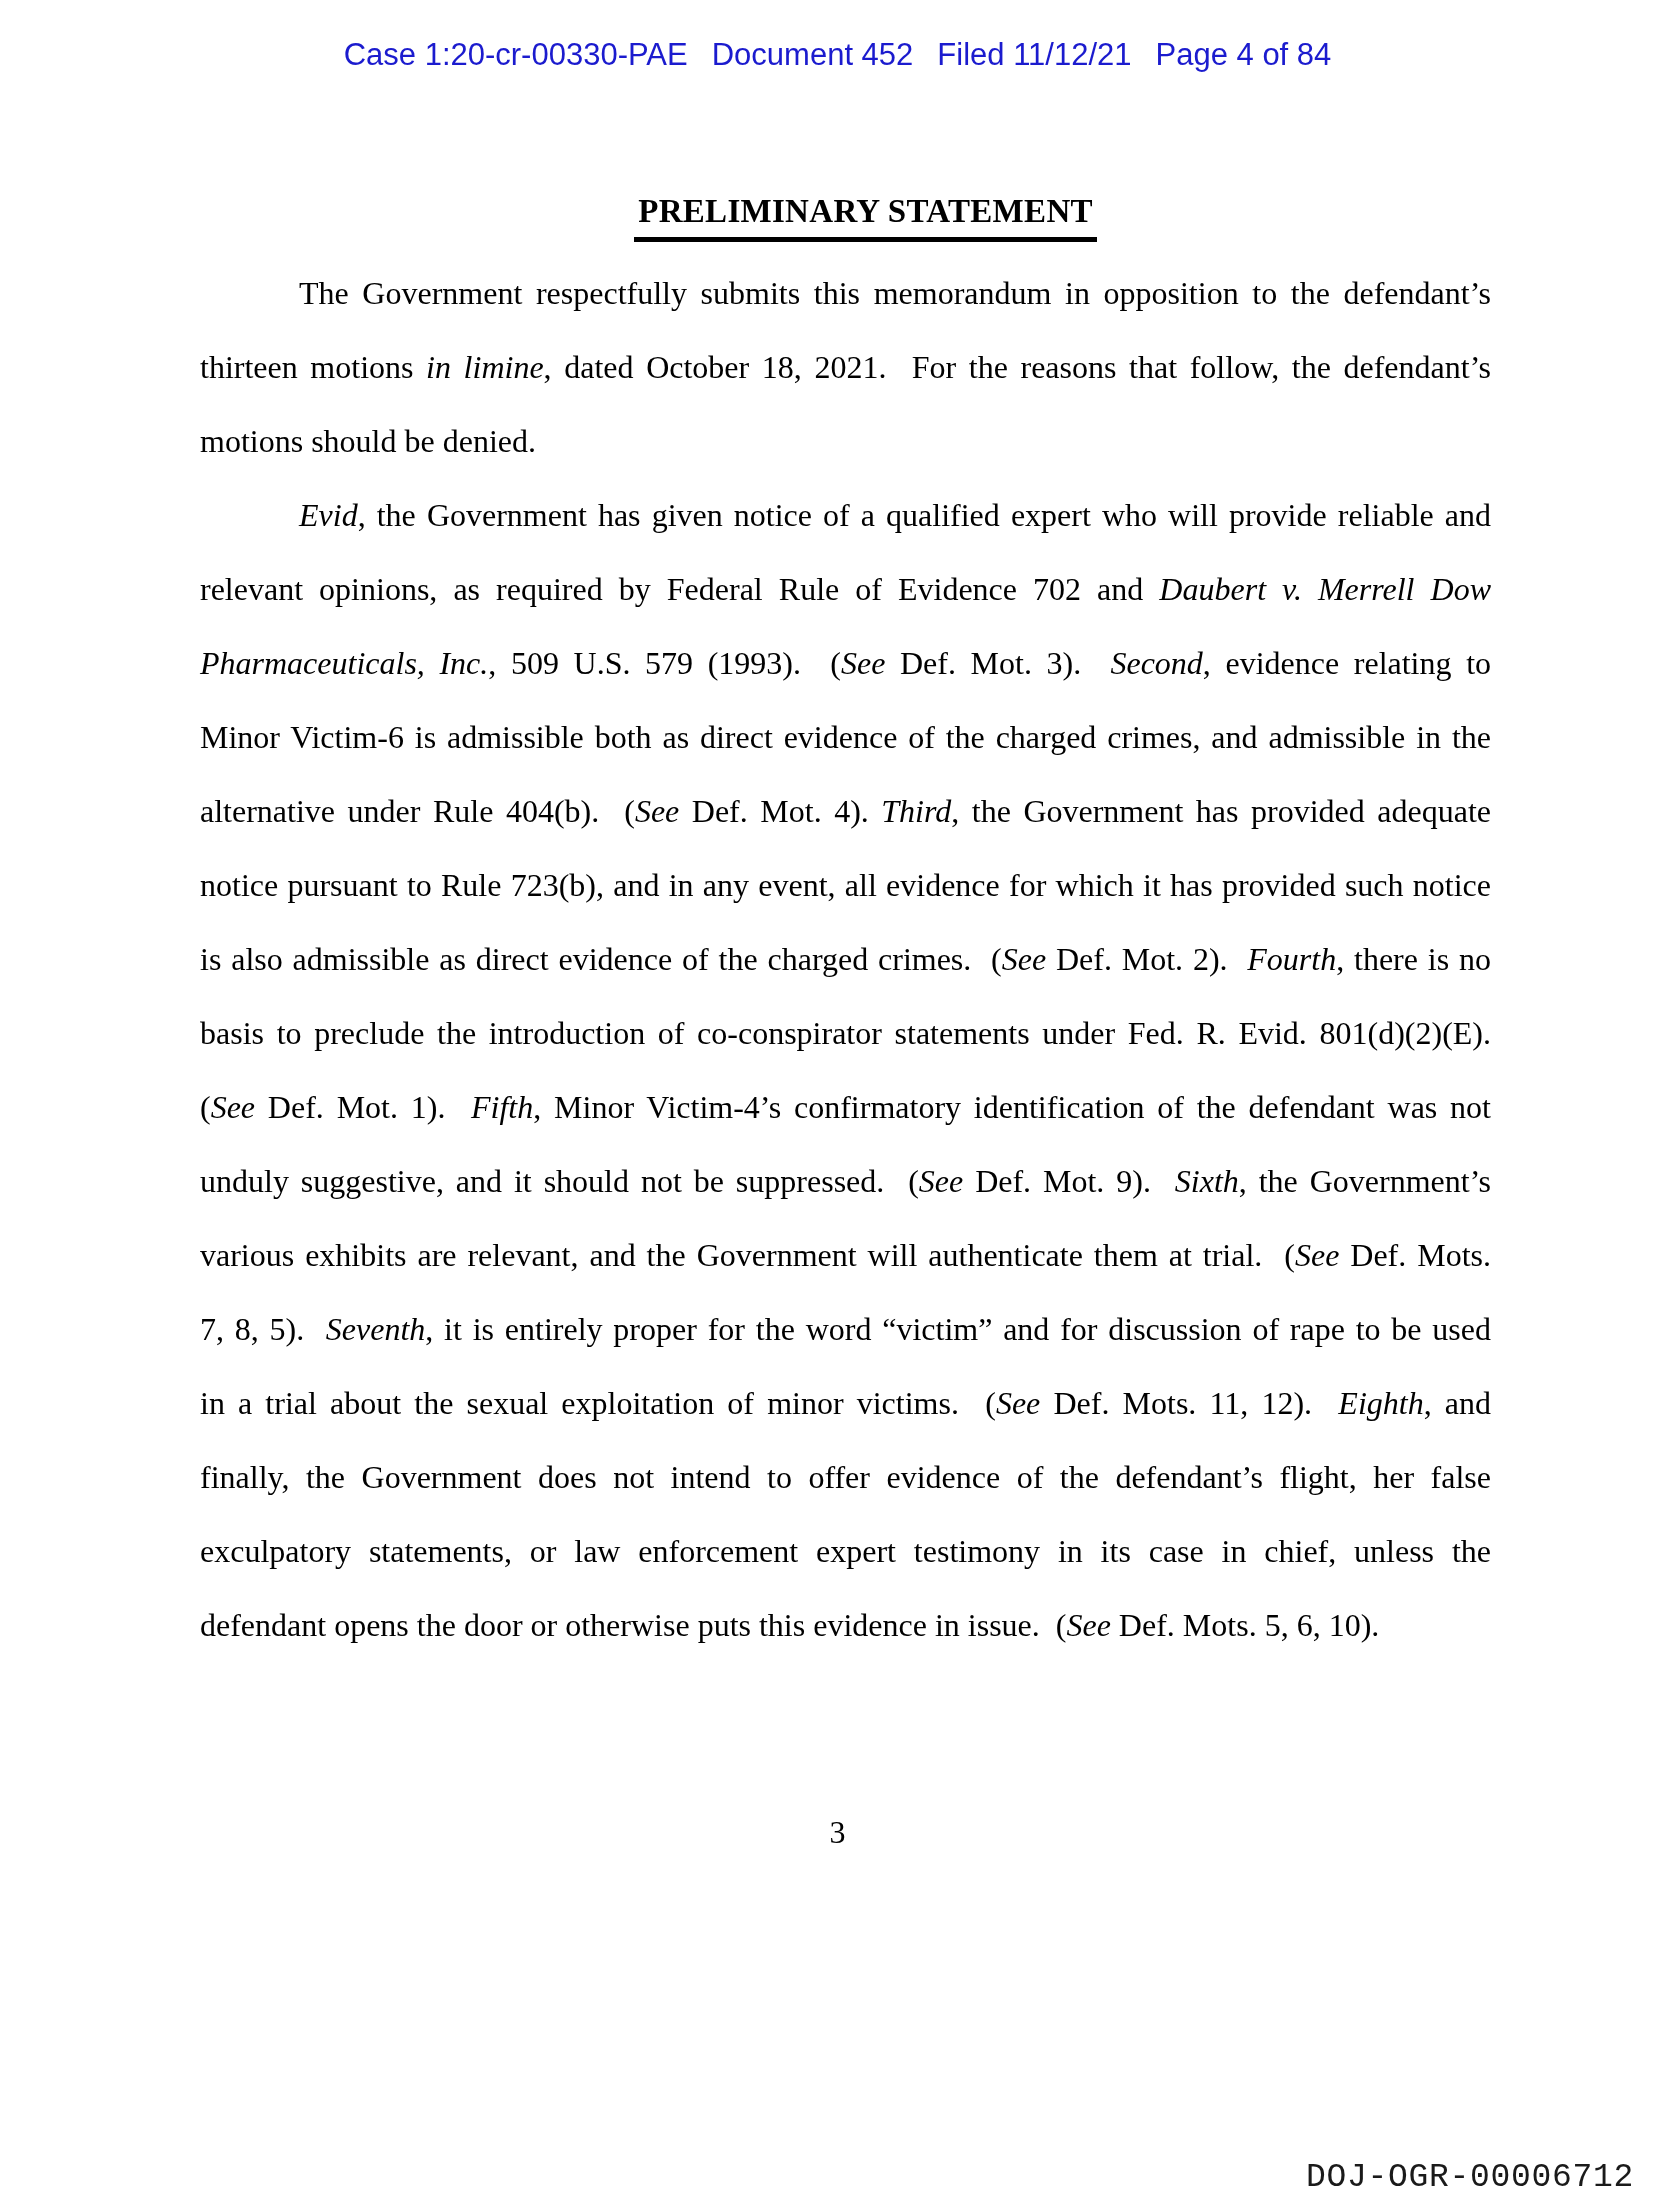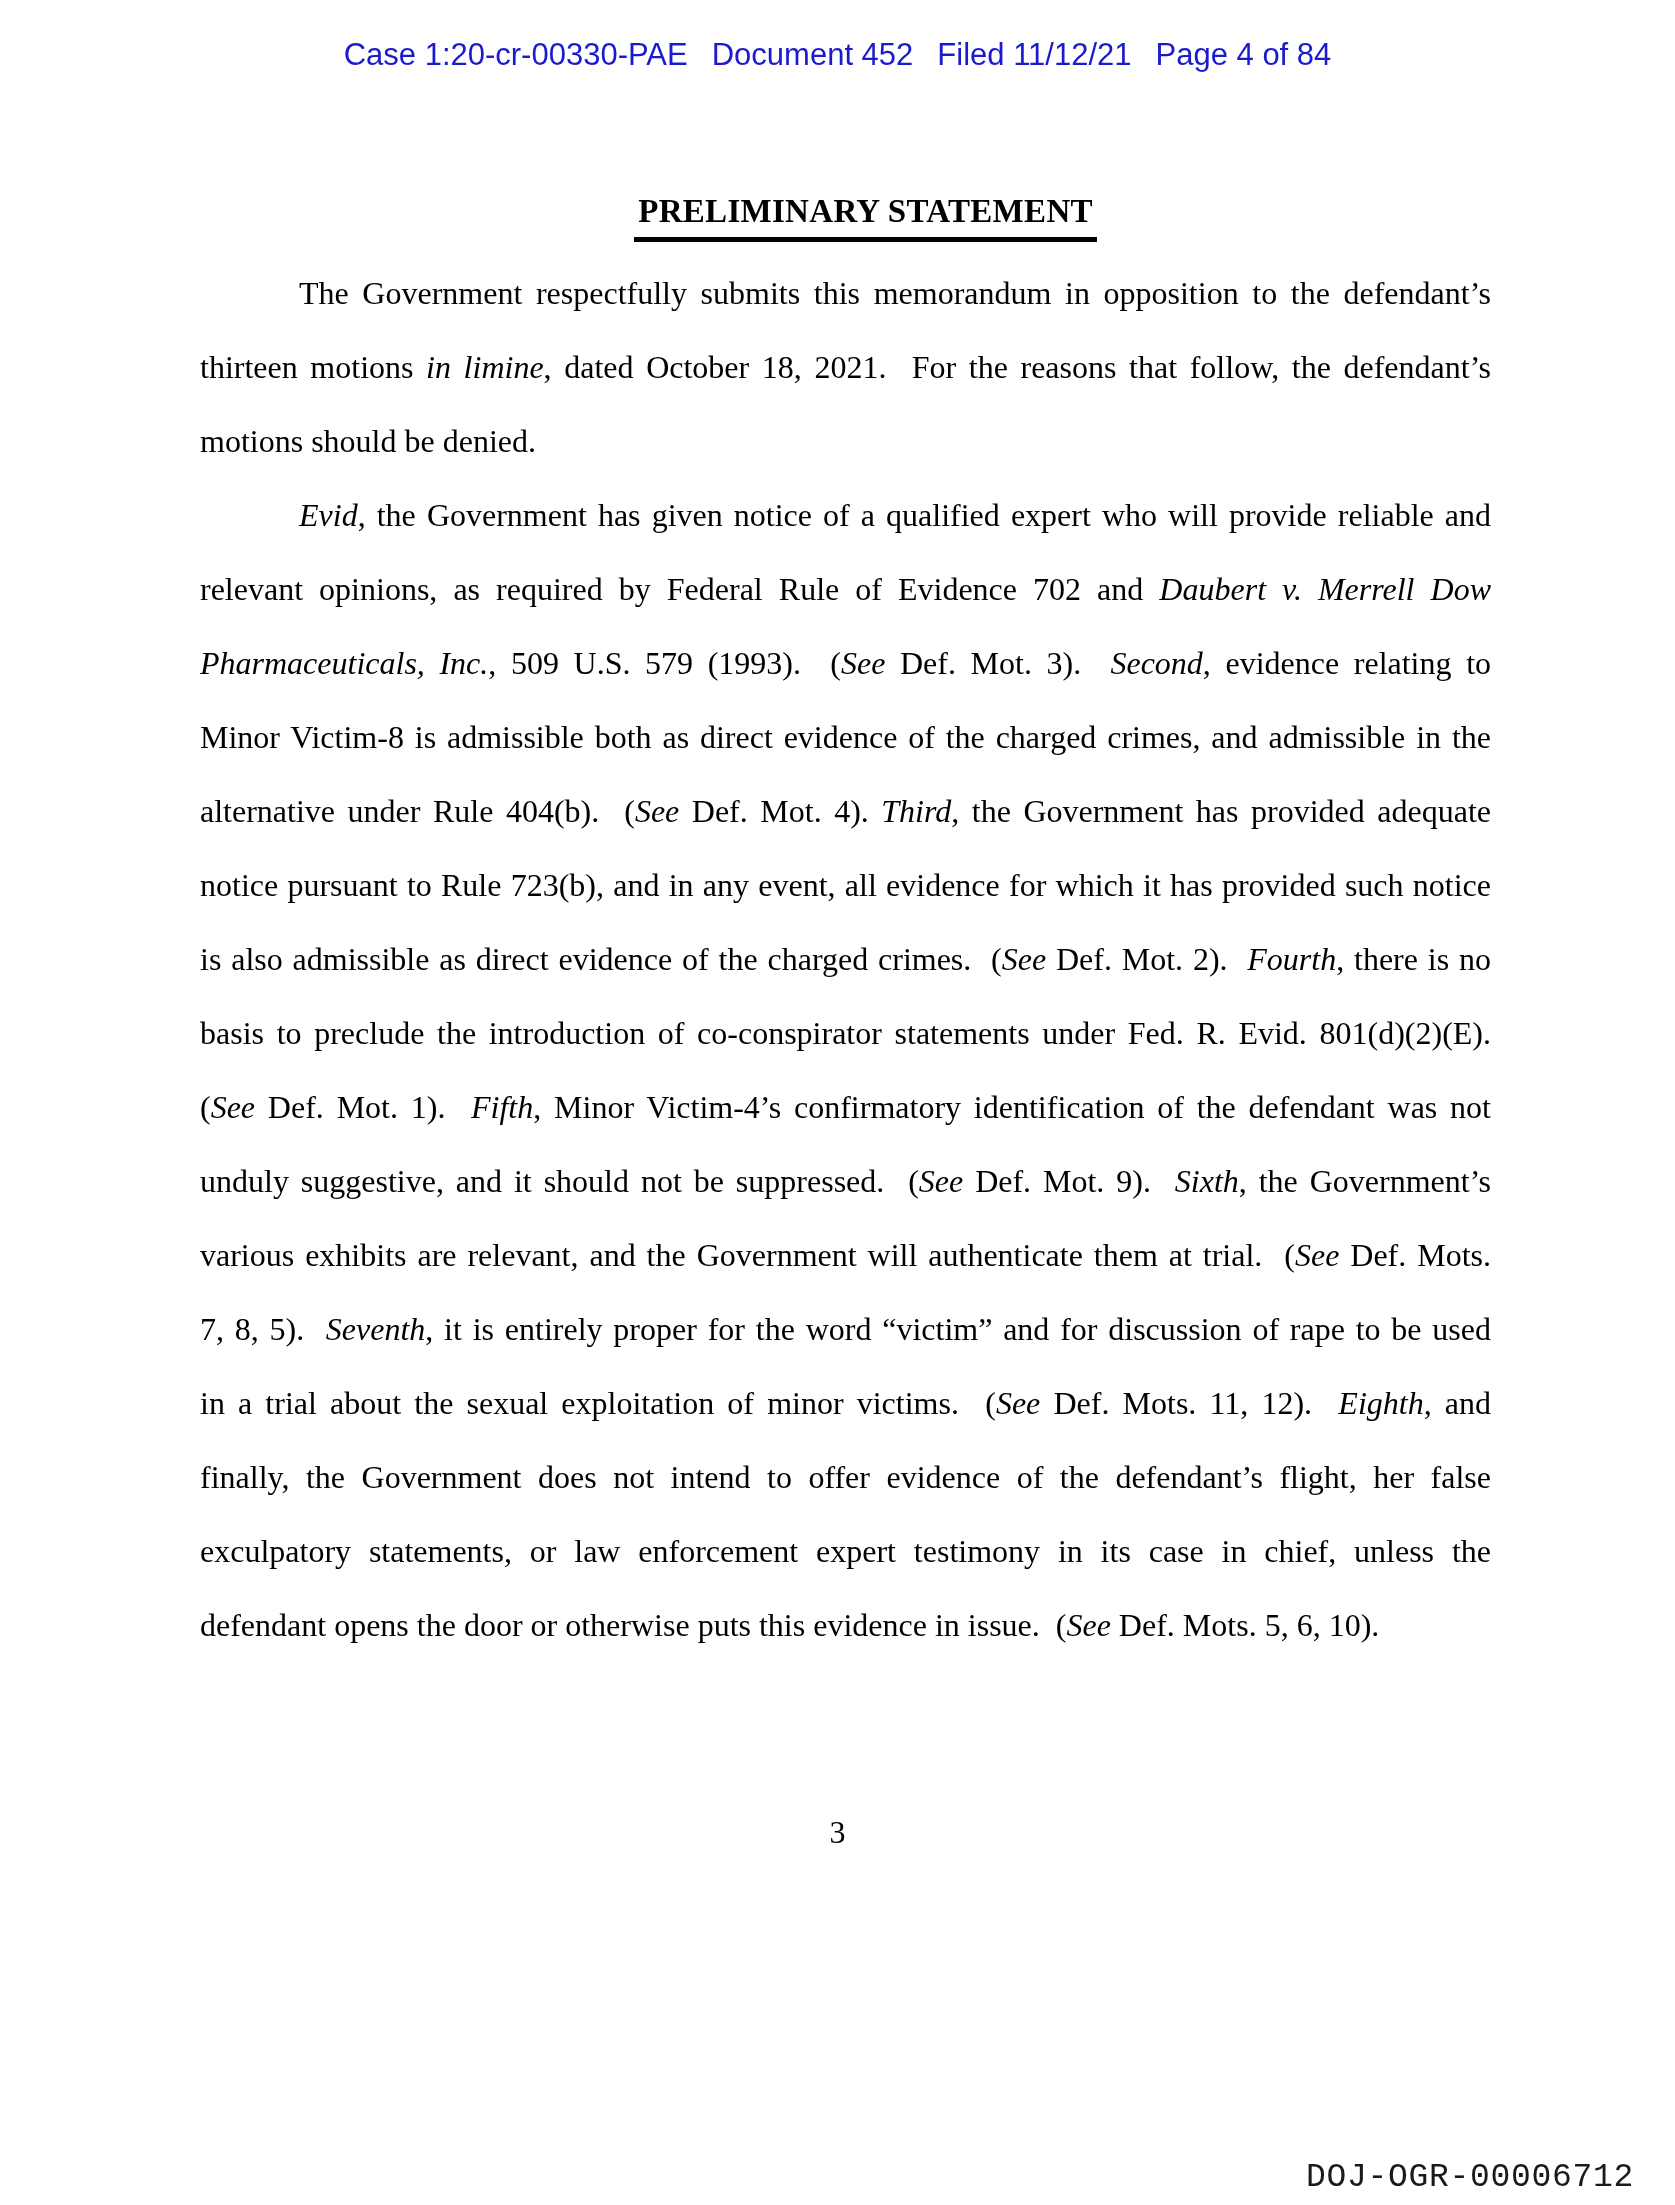--- a/index.html
+++ b/index.html
@@ -102,21 +102,21 @@
     <span class="title-text">PRELIMINARY STATEMENT</span>
   </h1>
 
   <div class="doc-body">
       <div class="line indent"><span>The Government respectfully submits this memorandum in opposition to the defendant’s</span></div>
       <div class="line"><span>thirteen motions </span><i>in limine</i><span>, dated October 18, 2021.  For the reasons that follow, the defendant’s</span></div>
       <div class="line para-end"><span>motions should be denied.</span></div>
       <div class="line indent"><i>Evid</i><span>, the Government has given notice of a qualified expert who will provide reliable and</span></div>
       <div class="line"><span>relevant opinions, as required by Federal Rule of Evidence 702 and </span><i>Daubert v. Merrell Dow</i></div>
       <div class="line"><i>Pharmaceuticals, Inc.</i><span>, 509 U.S. 579 (1993).  (</span><i>See</i><span> Def. Mot. 3).  </span><i>Second</i><span>, evidence relating to</span></div>
-      <div class="line"><span>Minor Victim-8 is admissible both as direct evidence of the charged crimes, and admissible in the</span></div>
+      <div class="line"><span>Minor Victim-6 is admissible both as direct evidence of the charged crimes, and admissible in the</span></div>
       <div class="line"><span>alternative under Rule 404(b).  (</span><i>See</i><span> Def. Mot. 4). </span><i>Third</i><span>, the Government has provided adequate</span></div>
       <div class="line"><span>notice pursuant to Rule 723(b), and in any event, all evidence for which it has provided such notice</span></div>
       <div class="line"><span>is also admissible as direct evidence of the charged crimes.  (</span><i>See</i><span> Def. Mot. 2).  </span><i>Fourth</i><span>, there is no</span></div>
       <div class="line"><span>basis to preclude the introduction of co-conspirator statements under Fed. R. Evid. 801(d)(2)(E).</span></div>
       <div class="line"><span>(</span><i>See</i><span> Def. Mot. 1).  </span><i>Fifth</i><span>, Minor Victim-4’s confirmatory identification of the defendant was not</span></div>
       <div class="line"><span>unduly suggestive, and it should not be suppressed.  (</span><i>See</i><span> Def. Mot. 9).  </span><i>Sixth</i><span>, the Government’s</span></div>
       <div class="line"><span>various exhibits are relevant, and the Government will authenticate them at trial.  (</span><i>See</i><span> Def. Mots.</span></div>
       <div class="line"><span>7, 8, 5).  </span><i>Seventh</i><span>, it is entirely proper for the word “victim” and for discussion of rape to be used</span></div>
       <div class="line"><span>in a trial about the sexual exploitation of minor victims.  (</span><i>See</i><span> Def. Mots. 11, 12).  </span><i>Eighth</i><span>, and</span></div>
       <div class="line"><span>finally, the Government does not intend to offer evidence of the defendant’s flight, her false</span></div>

